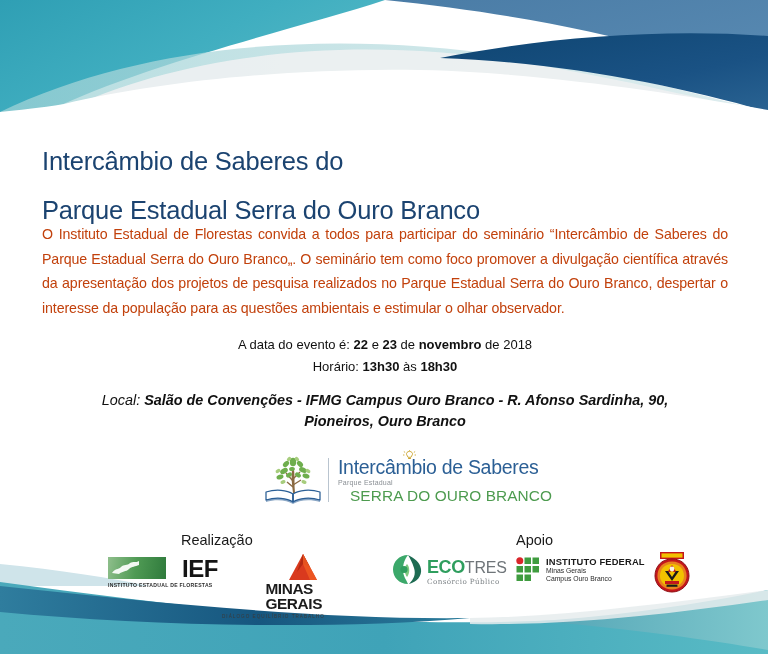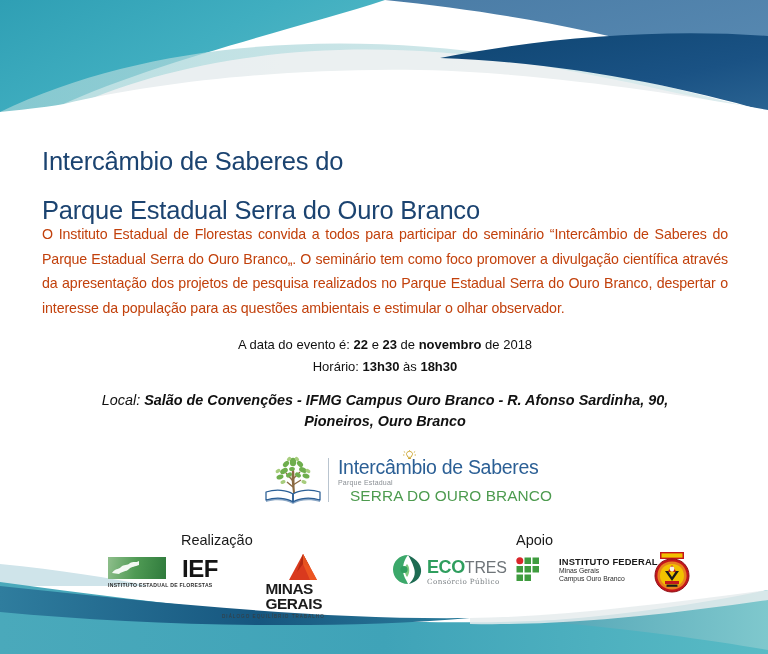--- a/index.html
+++ b/index.html
@@ -189,21 +189,21 @@
   .eco-w1 { font-size: 18px; font-weight: bold; color: #2f9e5e; letter-spacing: -0.4px; }
   .eco-w2 { font-size: 16px; font-weight: 400; color: #6f7579; letter-spacing: -0.2px; }
   .eco-sub {
     font-family: "DejaVu Serif", serif;
     color: #7b8185; font-size: 7.2px;
     letter-spacing: 0.4px; margin-top: 2px; white-space: nowrap;
   }
 
   
   .ifmg { left: 516px; top: 556px; width: 128px; }
-  .ifmg-row { display: flex; align-items: center; gap: 13px; }
+  .ifmg-row { display: flex; align-items: center; }
   .ifmg-mark { width: 25px; height: 25px; flex: 0 0 auto; margin-right: 5px; }
   .ifmg-w1 {
     color: #1a1a1a; font-size: 9.4px; font-weight: bold;
     letter-spacing: 0.15px; line-height: 11px; white-space: nowrap;
   }
   .ifmg-w2, .ifmg-w3 {
     color: #2a2a2a; font-size: 6.8px; line-height: 8.4px; white-space: nowrap;
   }
 
   

